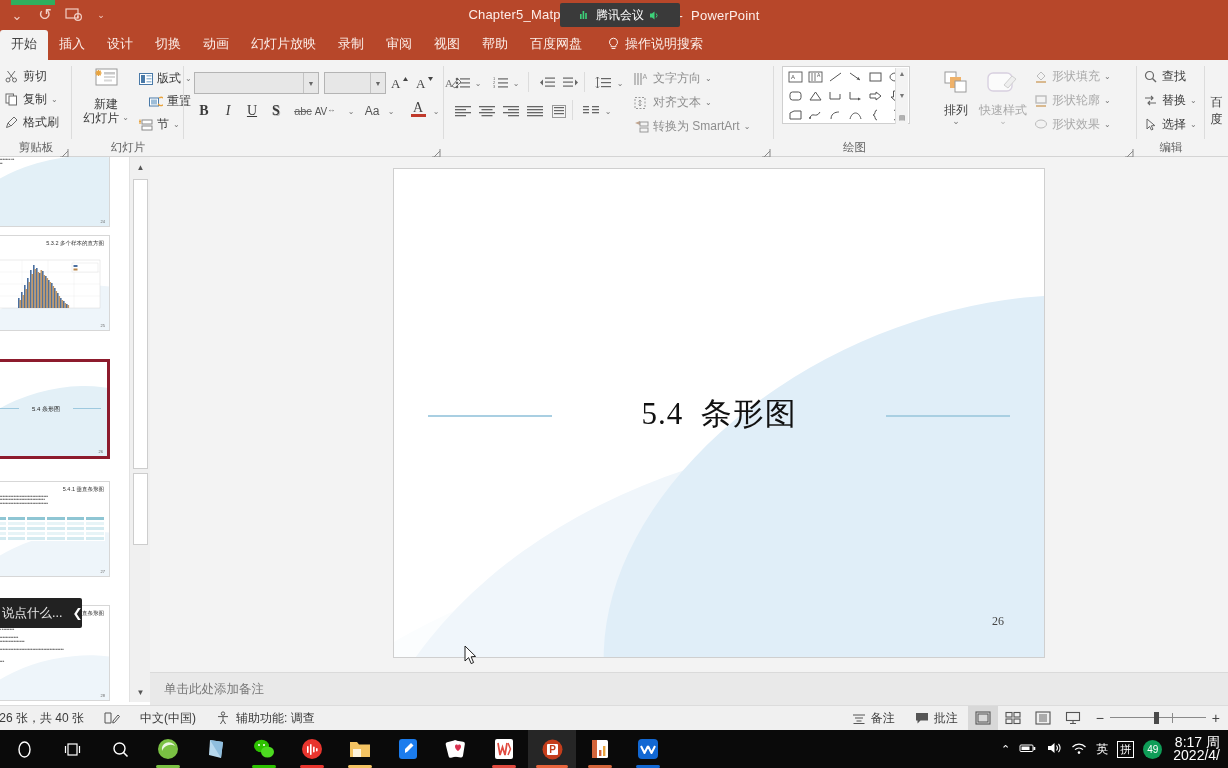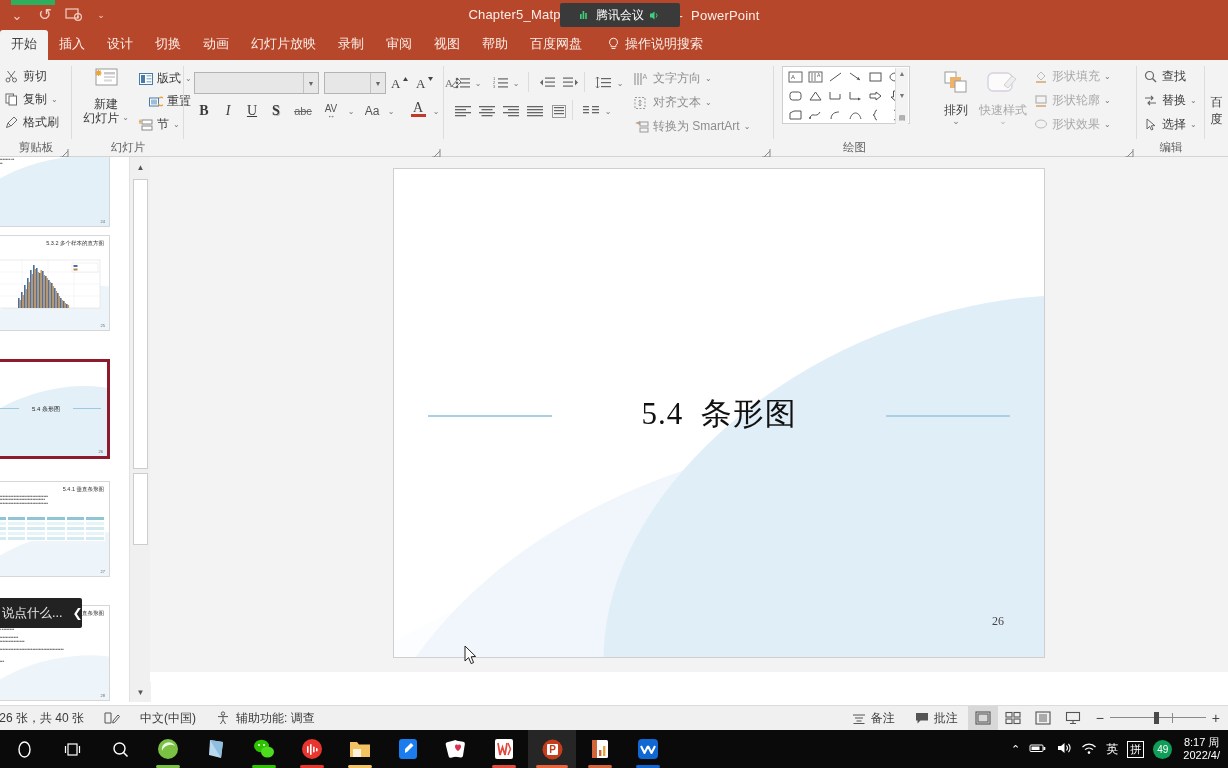--- a/index.html
+++ b/index.html
@@ -171,21 +171,21 @@
   .zpm { font-size: 14px; color: #444; cursor: pointer; }
 
   
   .taskbar { position: absolute; left: 0; top: 730px; width: 1228px; height: 38px; background: #0a0a0a; display: flex; align-items: center; }
   .tbi { width: 48px; height: 38px; display: flex; align-items: center; justify-content: center; cursor: pointer; position: relative; }
   .tbi.active { background: #262626; }
   .tbi .underline { position: absolute; bottom: 0; left: 12px; width: 24px; height: 3px; border-radius: 2px; }
   .tray { margin-left: auto; display: flex; align-items: center; gap: 9px; padding-right: 8px; color: #fff; font-size: 11px; }
   .tray-ime { font-size: 12px; color: #fff; }
   .tray-ime.boxed { border: 1px solid #fff; padding: 0 2px; font-size: 11px; }
-  .clock { text-align: center; line-height: 13px; font-size: 11px; color: #fff; padding-left: 2px; }
+  .clock { text-align: right; line-height: 13px; font-size: 14px; color: #fff; padding-left: 2px; }
   .greenbadge { width: 19px; height: 19px; border-radius: 50%; background: #0f9d58; color: #fff; font-size: 10px;
                 display: flex; align-items: center; justify-content: center; }
 
   
   .tm-bar {
     position: absolute; left: 1019px; top: 79px; width: 209px; height: 33px;
     background: #2b2b2b; display: flex; align-items: center; gap: 10px; padding-left: 10px;
     color: #fff; font-size: 12.5px; border-radius: 2px; z-index: 40;
   }
   .tm-mic { width: 19px; height: 19px; border-radius: 50%; background: #1f6f45; display: flex; align-items: center; justify-content: center; }
@@ -382,21 +382,21 @@
             <text x="0" y="12" font-size="11" font-family="Liberation Serif, serif" fill="#777">A</text>
             <path d="M7 11 L13 4 L16 7 L10 13 Z" fill="none" stroke="#777" stroke-width="1"></path>
           </svg>
       </div>
 
       <div class="fbtn" style="left:10px;top:40px;width:20px;font-weight:bold;font-family:'Liberation Serif',serif">B</div>
       <div class="fbtn" style="left:34px;top:40px;width:20px;font-style:italic;font-family:'Liberation Serif',serif">I</div>
       <div class="fbtn" style="left:58px;top:40px;width:20px;text-decoration:underline;font-family:'Liberation Serif',serif">U</div>
       <div class="fbtn" style="left:82px;top:40px;width:20px;font-weight:bold;font-family:'Liberation Serif',serif;text-shadow:1px 1px 0 #bbb">S</div>
       <div class="fbtn" style="left:106px;top:40px;width:26px;font-size:11px;text-decoration:line-through;color:#666">abc</div>
-      <div class="fbtn" style="left:134px;top:40px;width:26px;font-size:10px;color:#555;flex-direction:column">
+      <div class="fbtn" style="left:128px;top:40px;width:26px;font-size:10px;color:#555;flex-direction:row">
         <span>AV</span>
         <span style="font-size:8px;margin-top:-3px">↔</span>
       </div>
       <div class="fbtn" style="left:161px;top:40px;width:12px">
           <span class="caret">⌄</span>
         </div>
       <div class="fbtn" style="left:176px;top:40px;width:24px;font-size:12px;color:#555">Aa</div>
       <div class="fbtn" style="left:201px;top:40px;width:12px">
           <span class="caret">⌄</span>
         </div>
@@ -953,20 +953,23 @@
       <div class="s-num">26</div>
     </div>
 
     <div class="cursor">
       <svg width="13" height="20" viewBox="0 0 13 20">
           <path d="M1 1 L1 16 L4.6 12.6 L7.2 18.6 L9.6 17.5 L7.1 11.8 L11.6 11.4 Z" fill="#fff" stroke="#222" stroke-width="1"></path>
         </svg>
     </div>
   </div>
 
+  <div class="notes">
+    <span>单击此处添加备注</span>
+  </div>
 
   <div class="statusbar">
     <div class="sb-item" style="padding-left:0;margin-left:-16px">第 26 张，共 40 张</div>
     <div class="sb-item">
       <svg width="16" height="14" viewBox="0 0 16 14">
           <path d="M1 2 L7 2 L7 12 L1 12 Z" fill="none" stroke="#555" stroke-width="1"></path>
           <path d="M9 10 L14 4 L15.5 5.5 L10.5 11.5 L8.8 12 Z" fill="none" stroke="#555" stroke-width="1"></path>
         </svg>
     </div>
     <div class="sb-item">中文(中国)</div>

